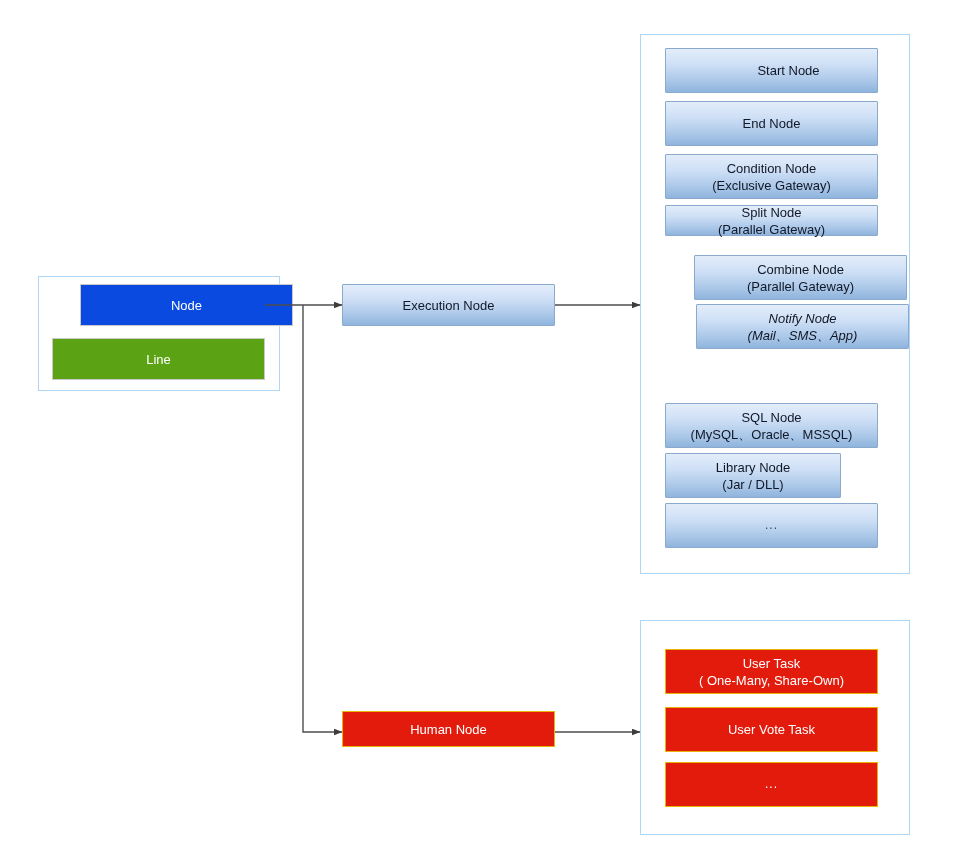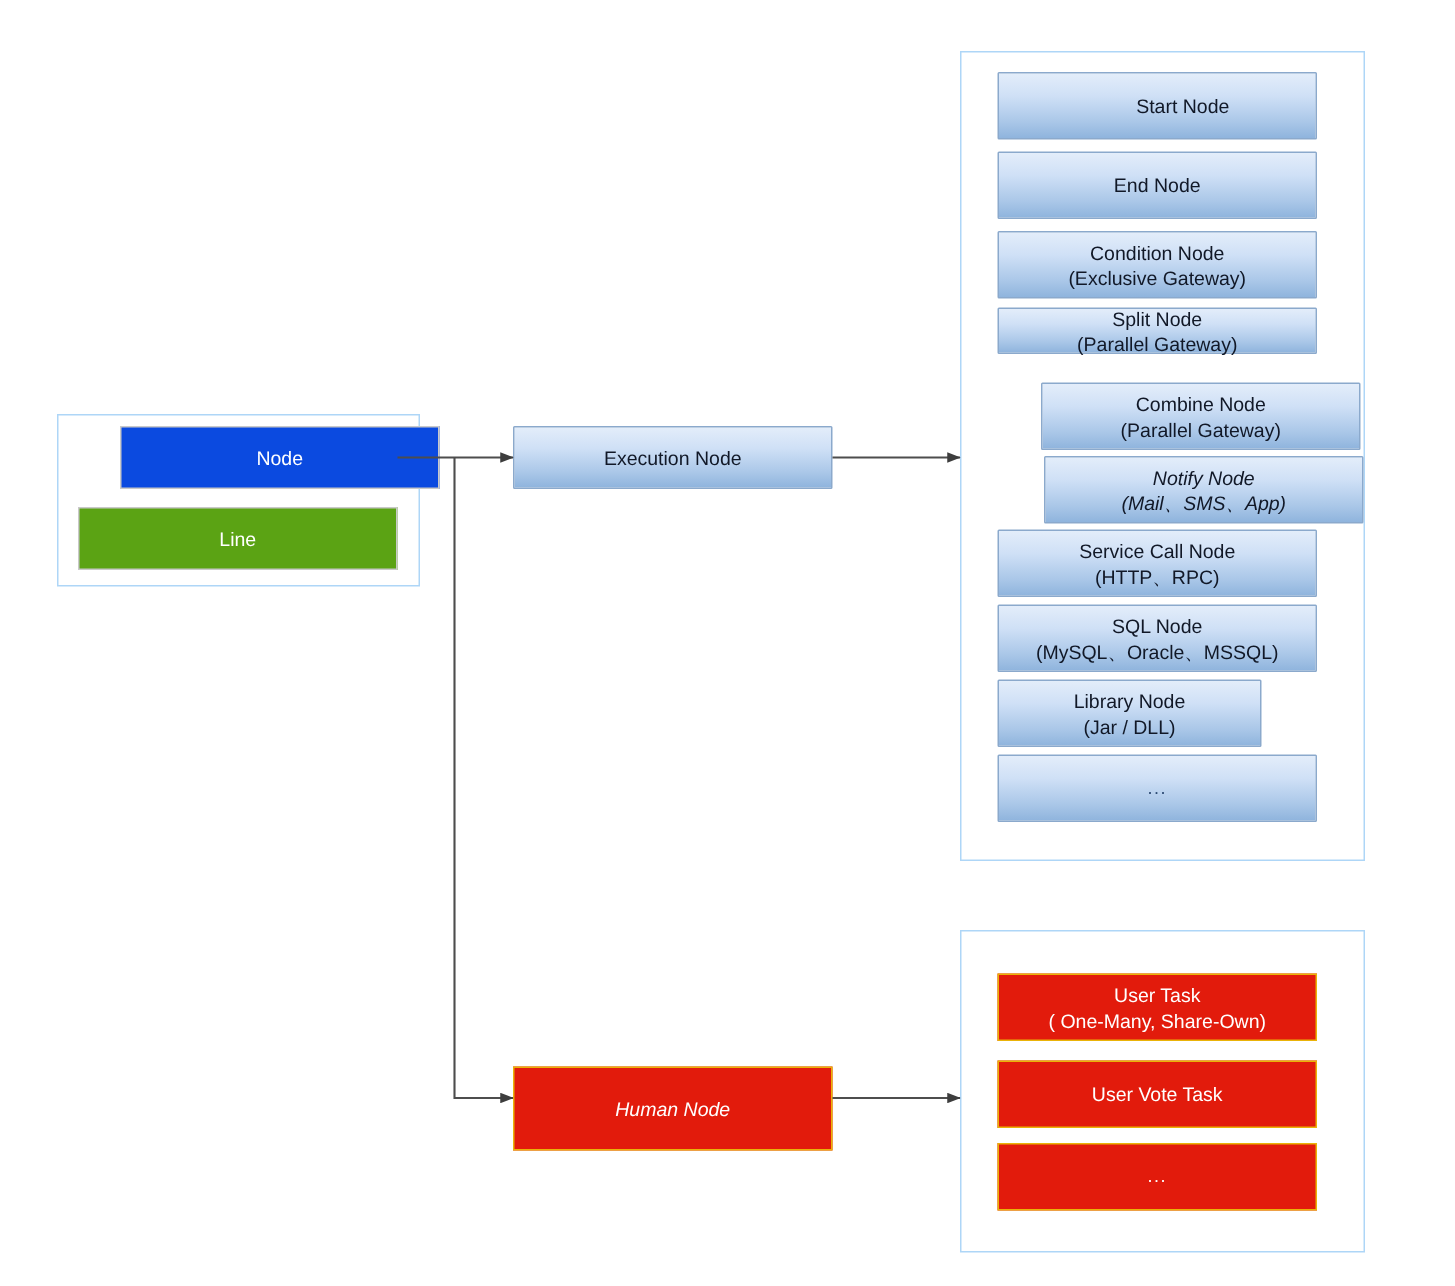--- a/index.html
+++ b/index.html
@@ -93,21 +93,21 @@
     <span class="lbl">Node</span>
   </div>
   <div class="abs legend-box legend-line" style="left:52px; top:338px; width:213px; height:42px;">
     <span class="lbl">Line</span>
   </div>
 
   <div class="abs gbox" style="left:342px; top:284px; width:213px; height:42px;">
     <span class="lbl">Execution Node</span>
   </div>
 
-  <div class="abs rbox" style="left:342px; top:711px; width:213px; height:56px;font-style:italic;">
+  <div class="abs rbox" style="left:342px; top:711px; width:213px; height:36px;">
     <span class="lbl">Human Node</span>
   </div>
 
   <div class="abs panel" style="left:640px; top:34px; width:270px; height:540px;">
   </div>
 
   <div class="abs gbox" style="left:665px; top:48px; width:213px; height:45px;padding-left:34px;">
     <span>
       <span class="lbl">Start Node</span>
     </span>
@@ -140,26 +140,20 @@
     </span>
   </div>
 
   <div class="abs gbox" style="left:696px; top:304px; width:213px; height:45px;font-style:italic;">
     <span>
       <span class="lbl">Notify Node</span>
       <span class="lbl">(Mail、SMS、App)</span>
     </span>
   </div>
 
-  <div class="abs gbox" style="left:665px; top:353px; width:213px; height:45px;">
-    <span>
-      <span class="lbl">Service Call Node</span>
-      <span class="lbl">(HTTP、RPC)</span>
-    </span>
-  </div>
 
   <div class="abs gbox" style="left:665px; top:403px; width:213px; height:45px;">
     <span>
       <span class="lbl">SQL Node</span>
       <span class="lbl">(MySQL、Oracle、MSSQL)</span>
     </span>
   </div>
 
   <div class="abs gbox" style="left:665px; top:453px; width:176px; height:45px;">
     <span>

